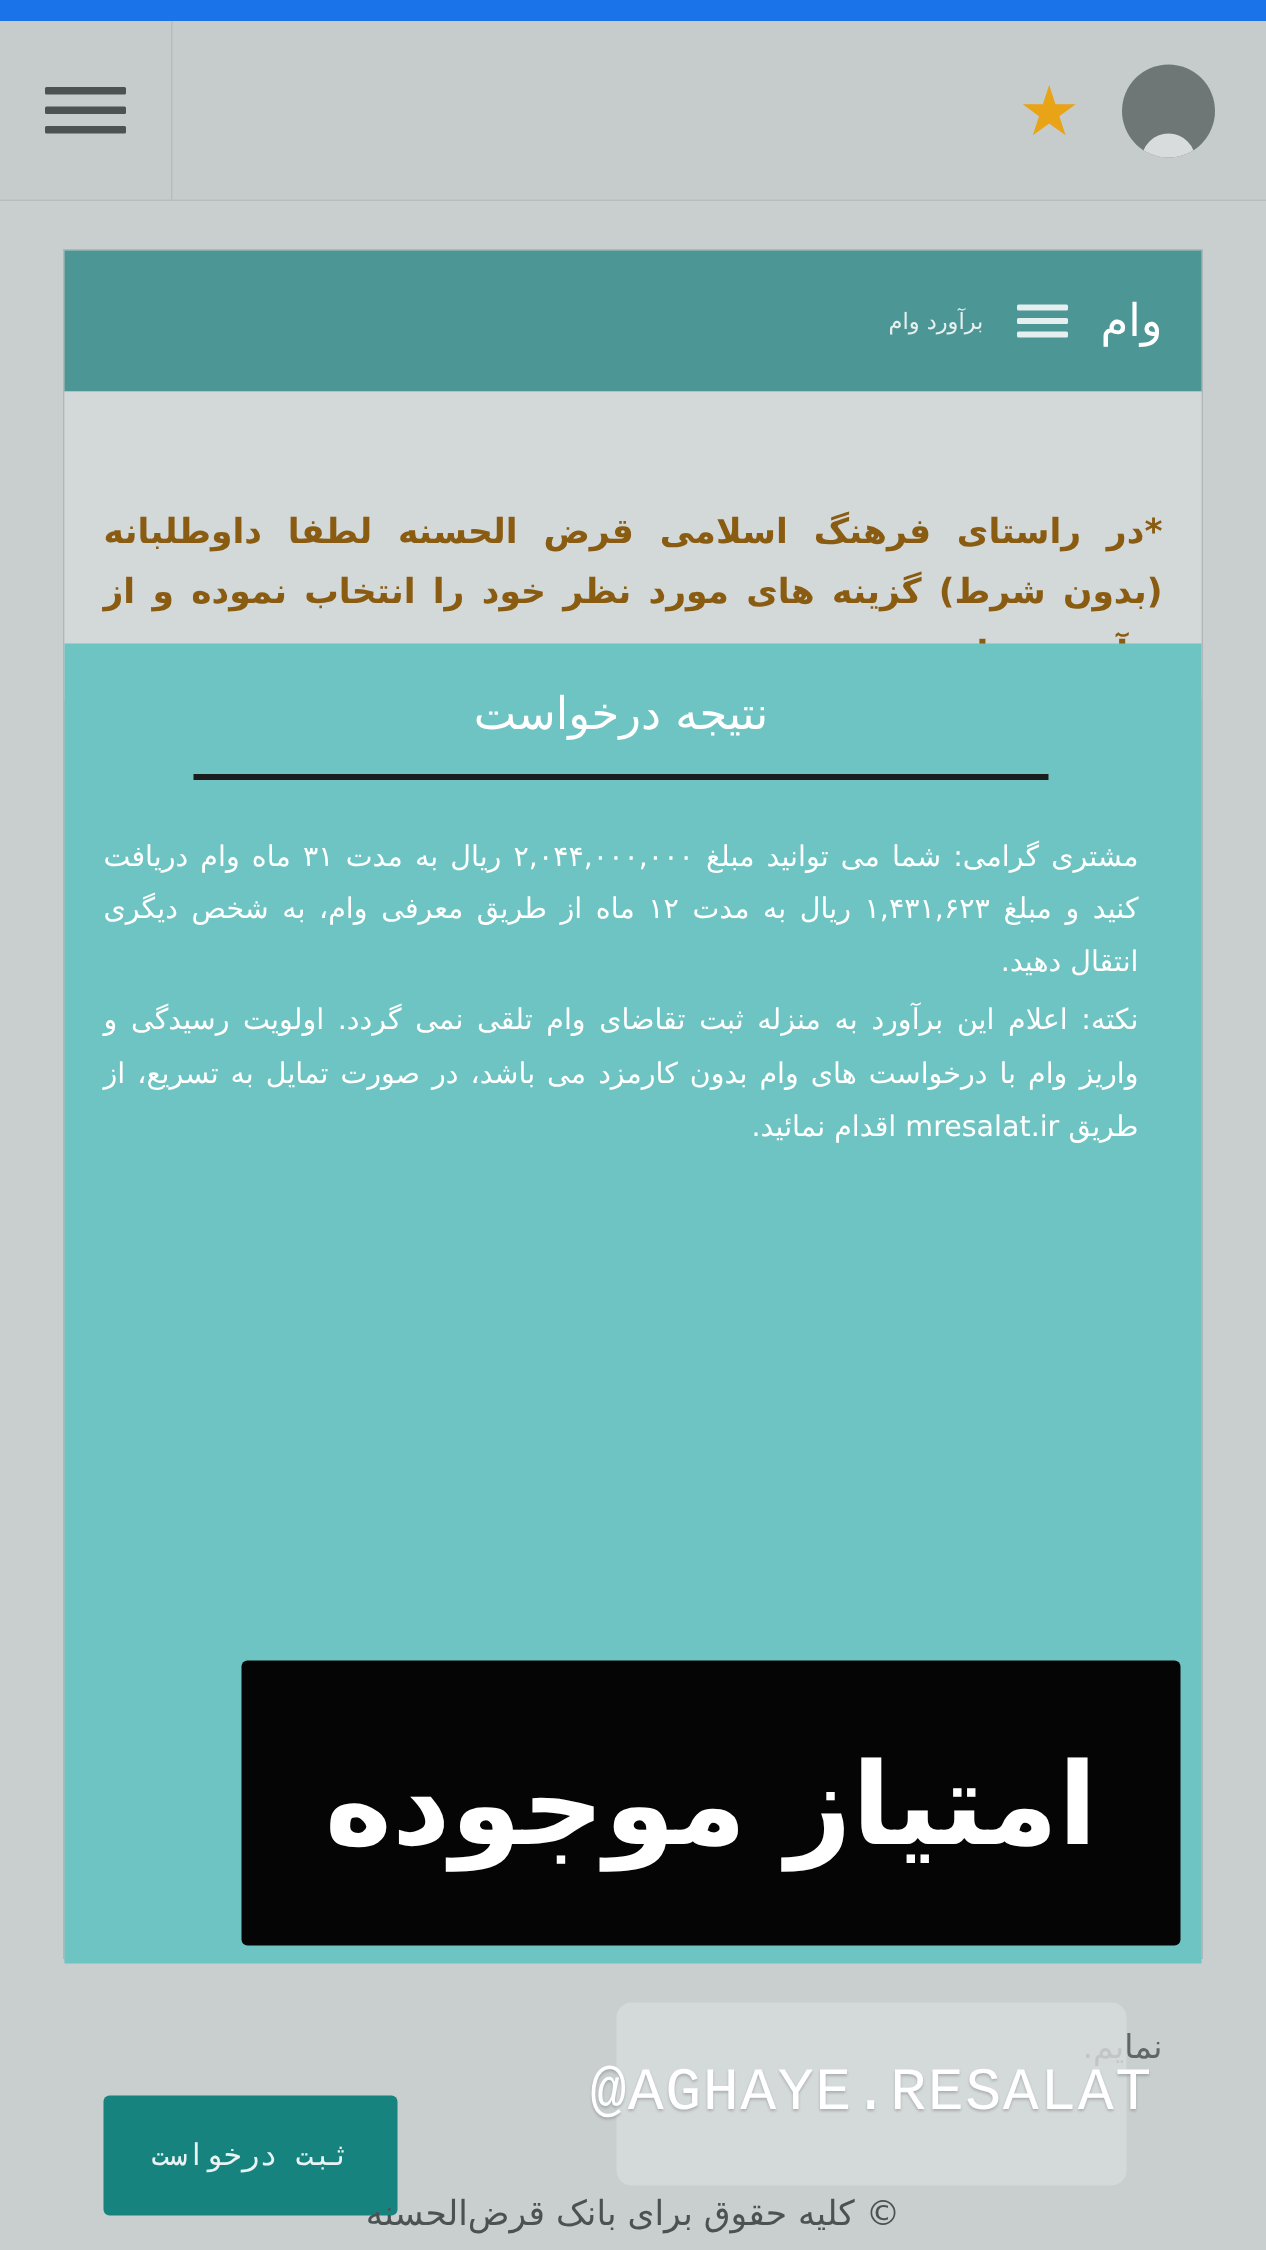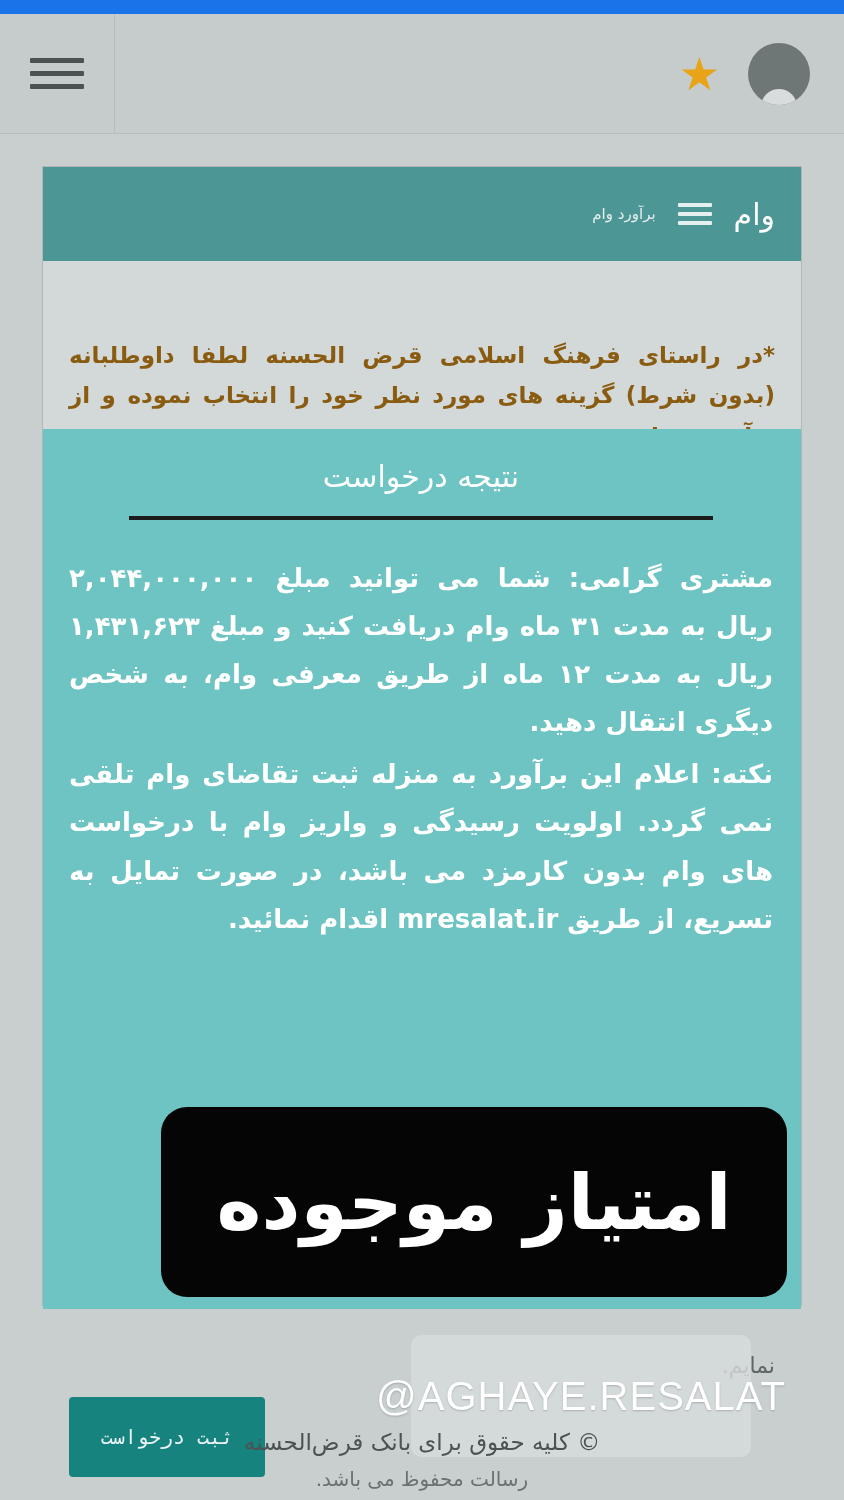--- a/index.html
+++ b/index.html
@@ -108,38 +108,38 @@
     text-align: justify;
     margin-top: 32px;
   }
 
   
   .result-panel {
     position: absolute;
     top: 262px;
     left: 0; right: 0;
     background: #6ec4c2;
-    padding: 30px 28px 26px 26px;
+    padding: 30px 42px 26px 26px;
     color: #fff;
     min-height: 880px;
   }
   .result-title {
     font-size: 30px;
     text-align: center;
     margin-bottom: 22px;
     color: #fff;
   }
   .divider {
     height: 4px;
     background: #1c1c1c;
     margin: 0 60px 34px 60px;
   }
   .result-body {
-    font-size: 26px;
-    font-weight: bold;
+    font-size: 19px;
+    font-weight: normal;
     line-height: 1.85;
     text-align: justify;
     text-align-last: right;
   }
   .result-body p { margin-bottom: 4px; }
 
   
   .ghost-btn {
     position: absolute;
     top: 925px;
@@ -152,21 +152,21 @@
   }
 
   
   .sticker {
     position: absolute;
     top: 940px;
     left: 118px;
     width: 626px;
     height: 190px;
     background: #050505;
-    border-radius: 26px;
+    border-radius: 4px;
     display: flex;
     align-items: center;
     justify-content: center;
   }
   .sticker-text {
     color: #fff;
     font-size: 76px;
     font-weight: bold;
     letter-spacing: 1px;
   }
@@ -179,21 +179,21 @@
     width: 340px;
     height: 122px;
     background: rgba(215, 219, 219, .82);
     border-radius: 10px;
     display: flex;
     align-items: center;
     justify-content: center;
     gap: 8px;
   }
   .watermark-text {
-    font-family: Liberation Sans, sans-serif;
+    font-family: Liberation Mono, monospace;
     font-size: 40px;
     color: #ffffff;
     letter-spacing: 1px;
     direction: ltr;
     text-shadow: 0 1px 2px rgba(0,0,0,.2);
   }
 
   
   .faded-row {
     position: absolute;
@@ -297,16 +297,15 @@
     </div>
 
     <div class="watermark">
       <div class="watermark-text">@AGHAYE.RESALAT</div>
     </div>
 
   </div>
 
   <div class="footer">
     <div>© کلیه حقوق برای بانک قرض‌الحسنه</div>
-    <div class="line2">رسالت محفوظ می باشد.</div>
   </div>
 
 </div>
 
 </body></html>

